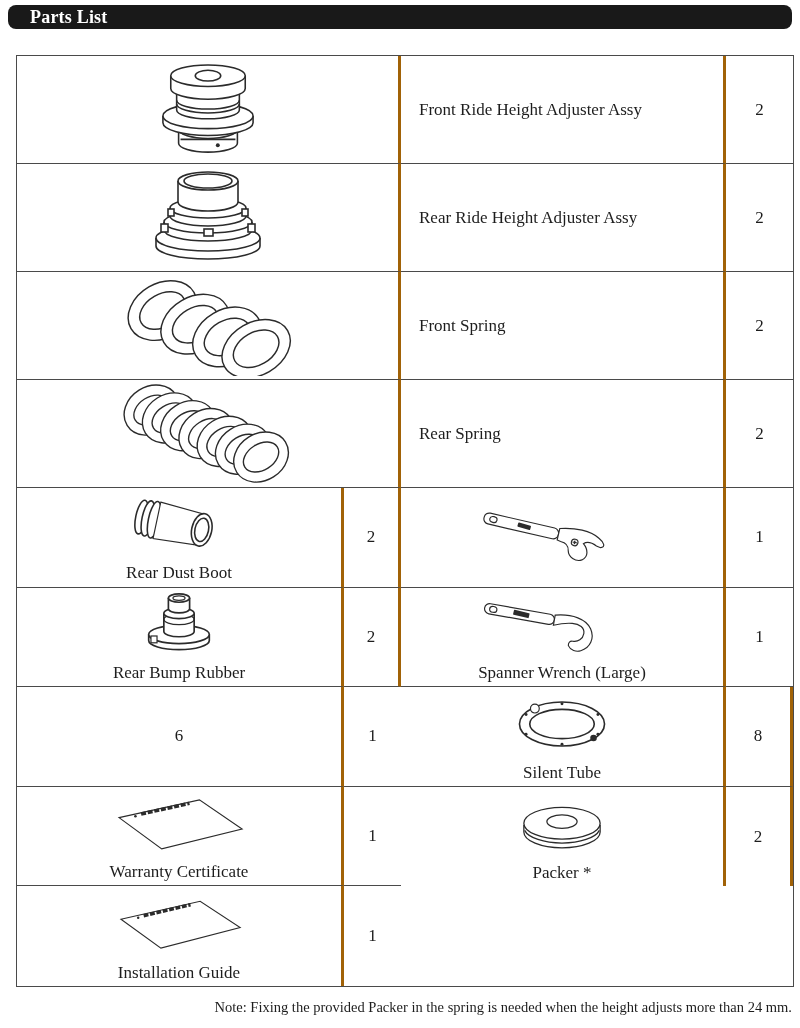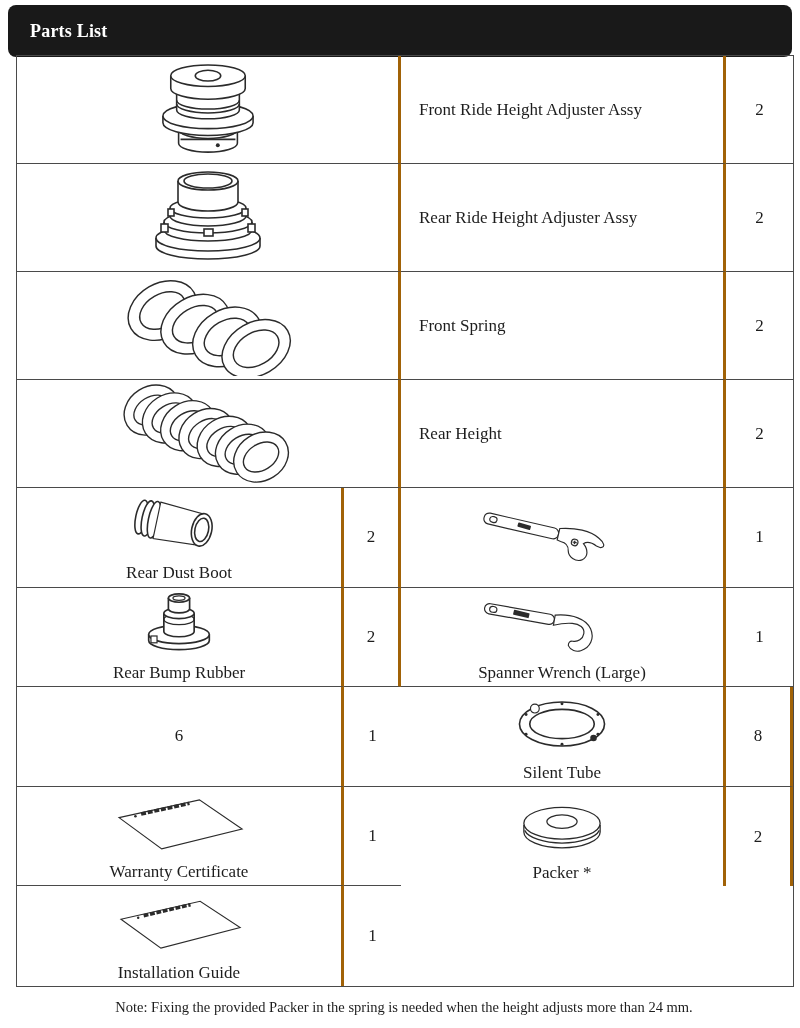--- a/index.html
+++ b/index.html
@@ -1,19 +1,19 @@
 <!DOCTYPE html>
 <html><head>
 <meta charset="utf-8">
 <style>
   html,body{margin:0;padding:0;background:#ffffff;}
   body{width:800px;height:1028px;font-family:"Liberation Serif","DejaVu Serif",serif;color:#1d1d1d;position:relative;}
 
   
-  .hdr{position:absolute;left:8px;top:5px;width:784px;height:52px;background:#191919;border-radius:8px;
+  .hdr{position:absolute;left:8px;top:5px;width:784px;height:24px;background:#191919;border-radius:8px;
        display:flex;align-items:center;}
   .hdr span{color:#ffffff;font-weight:bold;font-size:18px;padding-left:22px;letter-spacing:.2px;}
 
   
   .ptable{position:absolute;left:16px;top:55px;width:776px;border:1.5px solid #4a4a4a;
           display:grid;grid-template-columns:327px 57px 325px 1fr;
           grid-template-rows:repeat(4,108px) repeat(5,99.6px);}
   .cell{border-right:3px solid #a16207;border-bottom:1px solid #4a4a4a;display:flex;align-items:center;justify-content:center;overflow:hidden;}
   .cell.nr{border-right:none;}
   .cell.nb{border-bottom:none;}
@@ -23,21 +23,21 @@
   .half{flex-direction:column;justify-content:flex-end;padding-bottom:3px;}
   .half .pic{flex:1;display:flex;align-items:center;justify-content:center;width:100%;}
   .plabel{font-size:17px;line-height:1.25;text-align:left;}
 
   svg{display:block;}
   .ln{stroke:#2b2b2b;fill:#ffffff;stroke-width:1.6;}
   .ln2{stroke:#2b2b2b;fill:#ffffff;stroke-width:2.2;}
   .lnn{stroke:#2b2b2b;fill:none;stroke-width:1.6;}
   .dk{fill:#2b2b2b;stroke:none;}
 
-  .note{position:absolute;left:16px;top:999px;width:776px;text-align:center;font-size:14.5px;}
+  .note{position:absolute;left:16px;top:999px;width:776px;text-align:right;font-size:14.5px;}
 </style>
 </head>
 <body>
 
 <div class="hdr">
   <span>Parts List</span>
 </div>
 
 <div class="ptable">
 
@@ -129,21 +129,21 @@
       <g transform="rotate(-32 145 75)">
           <ellipse class="ln" cx="145" cy="75" rx="33" ry="27"></ellipse>
           <ellipse class="ln" cx="145" cy="75" rx="22" ry="15"></ellipse>
         </g>
       <g transform="rotate(-32 166 84)">
           <ellipse class="ln" cx="166" cy="84" rx="33" ry="27"></ellipse>
           <ellipse class="ln" cx="166" cy="84" rx="22" ry="15"></ellipse>
         </g>
     </svg>
   </div>
-  <div class="cell c-desc">Rear Height</div>
+  <div class="cell c-desc">Rear Spring</div>
   <div class="cell nr qty">2</div>
 
   <div class="cell half">
     <div class="pic">
       <svg width="170" height="68" viewBox="0 0 175 95">
         <g transform="rotate(12 85 47)">
           <ellipse class="ln2" cx="34" cy="47" rx="8" ry="24"></ellipse>
           <ellipse class="ln2" cx="43" cy="47" rx="8" ry="25"></ellipse>
           <ellipse class="ln2" cx="52" cy="47" rx="8" ry="26"></ellipse>
           <path class="ln" d="M56,21 L120,25 L120,69 L56,73 Z"></path>

